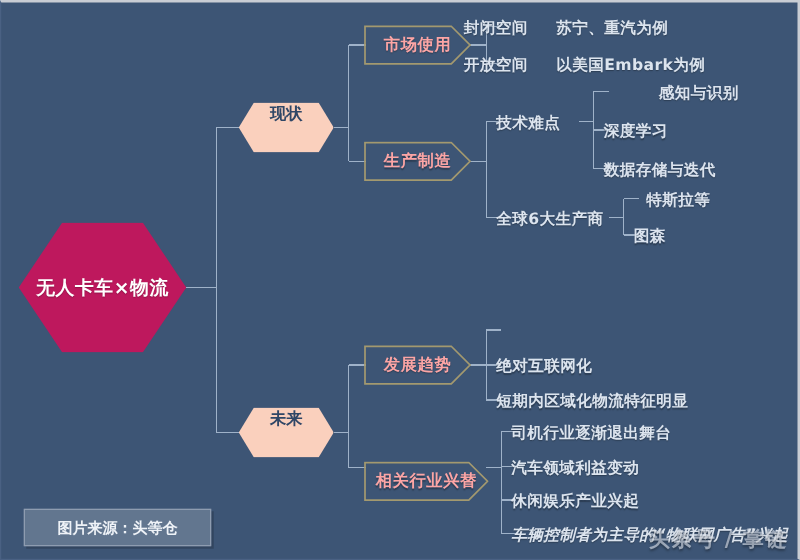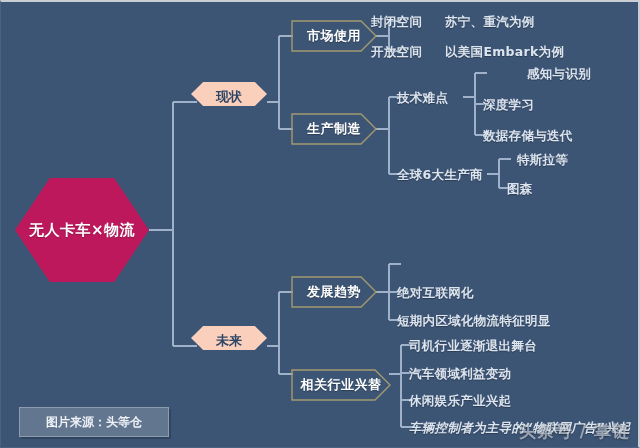--- a/index.html
+++ b/index.html
@@ -31,41 +31,41 @@
     clip-path:polygon(26% 0%,74% 0%,100% 50%,74% 100%,26% 100%,0% 50%);
     display:flex;align-items:center;justify-content:center;
   }
   .hex-main span{
     color:#ffffff;font-weight:bold;font-size:15px;letter-spacing:.5px;
     text-shadow:0 1px 1px rgba(0,0,0,.25);
   }
 
   
   .hex-l1{
-    width:76px;height:24px;
+    width:76px;height:40px;
     background:#fad0bd;
     clip-path:polygon(16% 0%,84% 0%,100% 50%,84% 100%,16% 100%,0% 50%);
-    display:flex;align-items:flex-end;justify-content:center;
+    display:flex;align-items:flex-start;justify-content:center;
   }
   .hex-l1 span{color:#2f4666;font-weight:bold;font-size:13px;}
 
   
   .arrow-l2{
     height:32px;
     display:flex;align-items:center;justify-content:center;
     border:1px solid #a3996f;
     background:transparent;
     position:absolute;
   }
   .arrow-l2 .abody{
     position:absolute;left:0;top:0;width:100%;height:100%;
   }
   .arrow-l2 span{
     position:relative;z-index:2;
-    color:#ffffff;font-weight:bold;font-size:13px;
+    color:#fca5a5;font-weight:bold;font-size:13px;
     letter-spacing:.5px;
     text-shadow:0 1px 1px rgba(0,0,0,.3);
   }
 
   
   .leaf{
     position:absolute;
     color:#dce4ee;font-size:12.5px;font-weight:bold;
     white-space:nowrap;
     letter-spacing:.3px;

